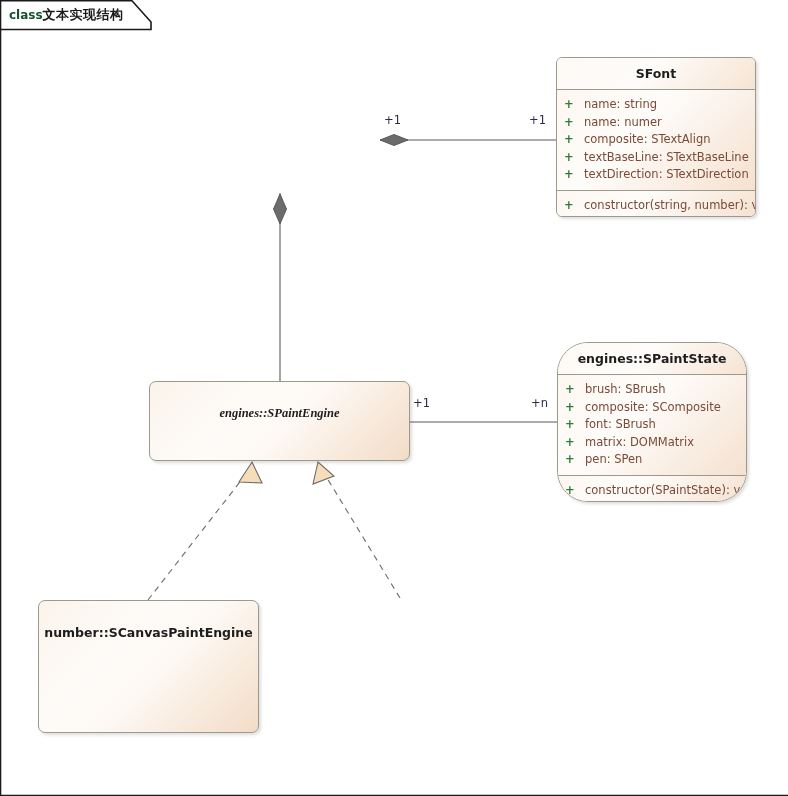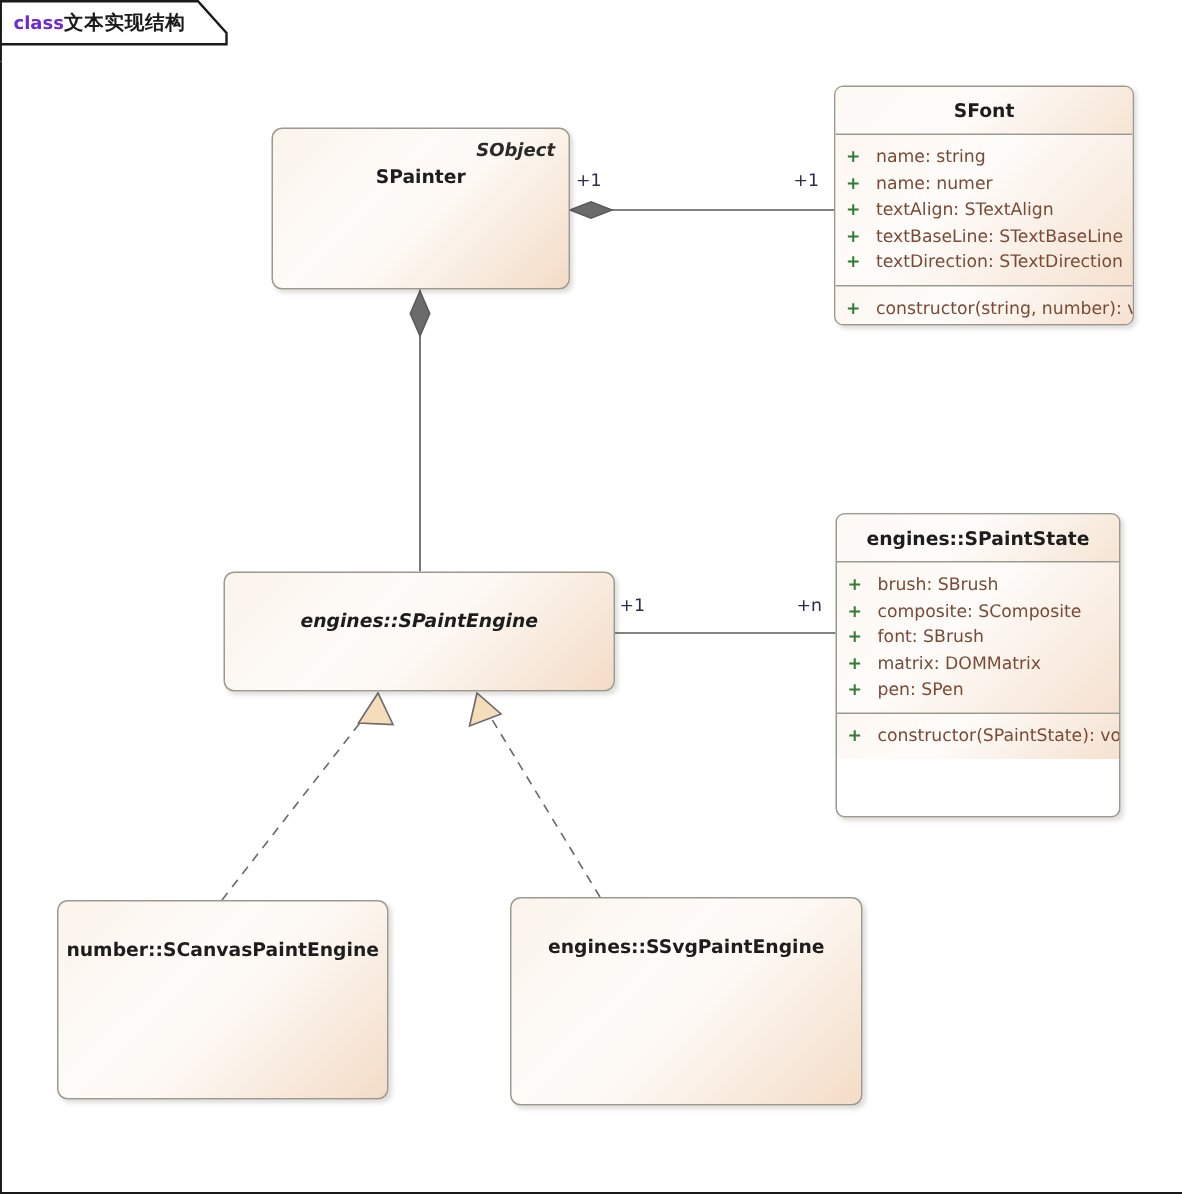--- a/index.html
+++ b/index.html
@@ -32,21 +32,21 @@
     position: absolute;
     left: 9px;
     top: 6px;
     font-size: 13px;
     font-weight: bold;
     color: #1a1a1a;
     white-space: nowrap;
     letter-spacing: 0.5px;
   }
   .frame-title .kw {
-    color: #6d28d9;
+    color: #14532d;
     font-weight: bold;
     font-size: 12px;
     letter-spacing: 0;
   }
 
   
   .conn-svg {
     position: absolute;
     left: 0; top: 0;
     width: 788px; height: 796px;
@@ -90,21 +90,21 @@
     color: #2a2a2a;
   }
 
   .plain-title {
     text-align: center;
     font-size: 12.5px;
     font-weight: bold;
     color: #1d1d1d;
     padding-top: 24px;
   }
-  .plain-title.italic { font-style: italic; }
+  .plain-title.italic { font-style: italic; font-family: Liberation Serif, serif; }
 
   .compartment {
     padding: 6px 0 6px 0;
     background: linear-gradient(135deg, #fdf7f1 0%, #fefcfa 40%, #f5e1cf 100%);
   }
   .compartment + .compartment {
     border-top: 1px solid #9a9a8e;
   }
 
   .member {
@@ -178,39 +178,35 @@
       <line x1="400" y1="598" x2="327" y2="478" stroke="#6b6b6b" stroke-width="1.1" stroke-dasharray="6,5"></line>
       <polygon points="318,462 313,484 334,476" fill="#f5ddba" stroke="#6b6b6b" stroke-width="1.1"></polygon>
     </g>
   </svg>
 
   <div class="mult" style="left:384px; top:113px;">+1</div>
   <div class="mult" style="left:529px; top:113px;">+1</div>
   <div class="mult" style="left:413px; top:396px;">+1</div>
   <div class="mult" style="left:531px; top:396px;">+n</div>
 
-  <div class="uml-box" style="left:181px; top:85px; width:199px; height:108px;">
-    <div class="stereotype">SObject</div>
-    <div class="plain-title">SPainter</div>
-  </div>
 
   <div class="uml-box compartmented" style="left:556px; top:57px; width:200px; height:160px;">
     <div class="box-header">SFont</div>
     <div class="compartment">
       <div class="member">
         <span class="vis">+</span>
         <span class="sig">name: string</span>
       </div>
       <div class="member">
         <span class="vis">+</span>
         <span class="sig">name: numer</span>
       </div>
       <div class="member">
         <span class="vis">+</span>
-        <span class="sig">textAlign: STextAlign</span>
+        <span class="sig">composite: STextAlign</span>
       </div>
       <div class="member">
         <span class="vis">+</span>
         <span class="sig">textBaseLine: STextBaseLine</span>
       </div>
       <div class="member">
         <span class="vis">+</span>
         <span class="sig">textDirection: STextDirection</span>
       </div>
     </div>
@@ -219,21 +215,21 @@
         <span class="vis">+</span>
         <span class="sig">constructor(string, number): void</span>
       </div>
     </div>
   </div>
 
   <div class="uml-box" style="left:149px; top:381px; width:261px; height:80px;">
     <div class="plain-title italic">engines::SPaintEngine</div>
   </div>
 
-  <div class="uml-box compartmented" style="left:557px; top:342px; width:190px; height:203px;">
+  <div class="uml-box compartmented" style="left:557px; top:342px; width:190px; height:160px;border-radius:31px;">
     <div class="box-header">engines::SPaintState</div>
     <div class="compartment">
       <div class="member">
         <span class="vis">+</span>
         <span class="sig">brush: SBrush</span>
       </div>
       <div class="member">
         <span class="vis">+</span>
         <span class="sig">composite: SComposite</span>
       </div>
@@ -255,17 +251,14 @@
         <span class="vis">+</span>
         <span class="sig">constructor(SPaintState): void</span>
       </div>
     </div>
   </div>
 
   <div class="uml-box" style="left:38px; top:600px; width:221px; height:133px;">
     <div class="plain-title">number::SCanvasPaintEngine</div>
   </div>
 
-  <div class="uml-box" style="left:340px; top:598px; width:235px; height:139px;">
-    <div class="plain-title">engines::SSvgPaintEngine</div>
-  </div>
 
 </div>
 
 </body></html>

